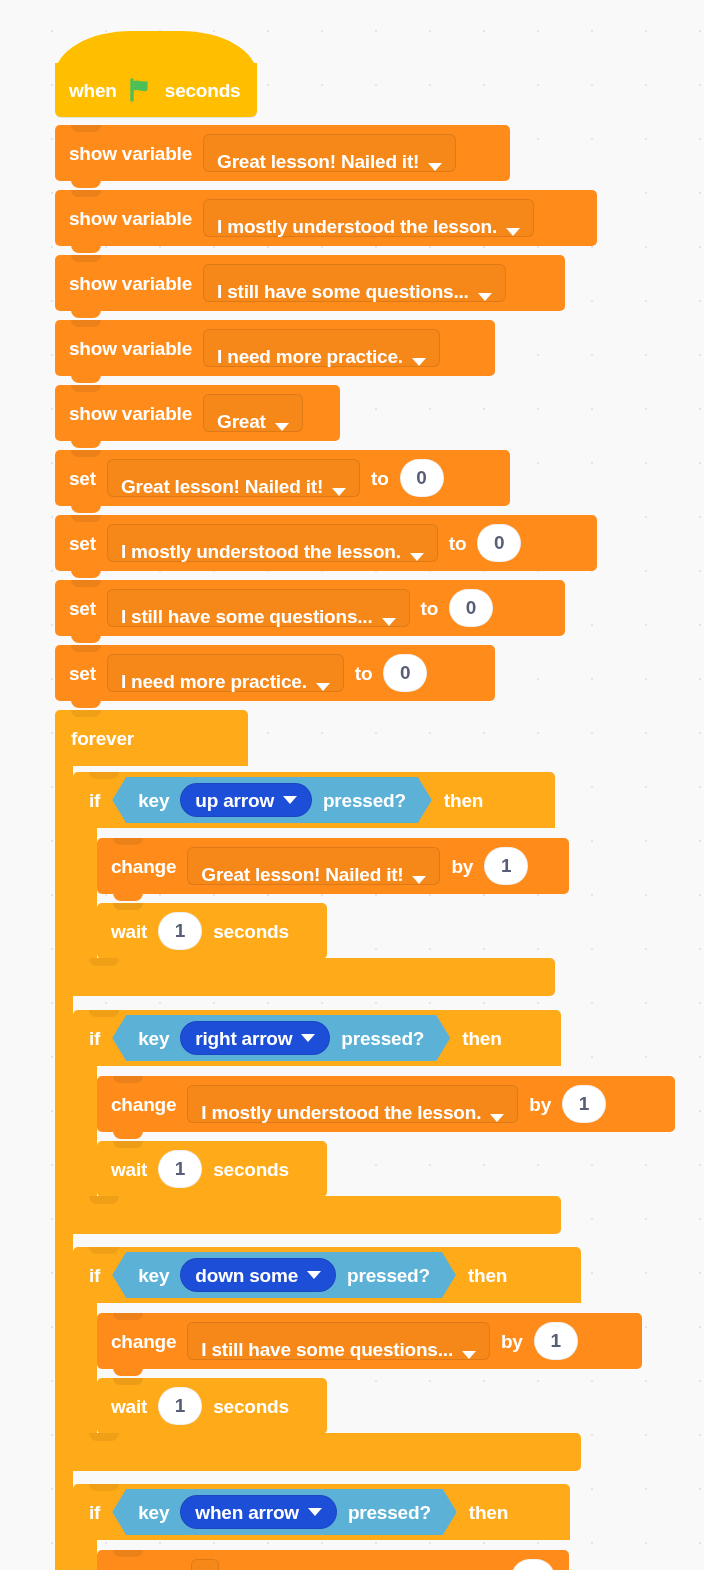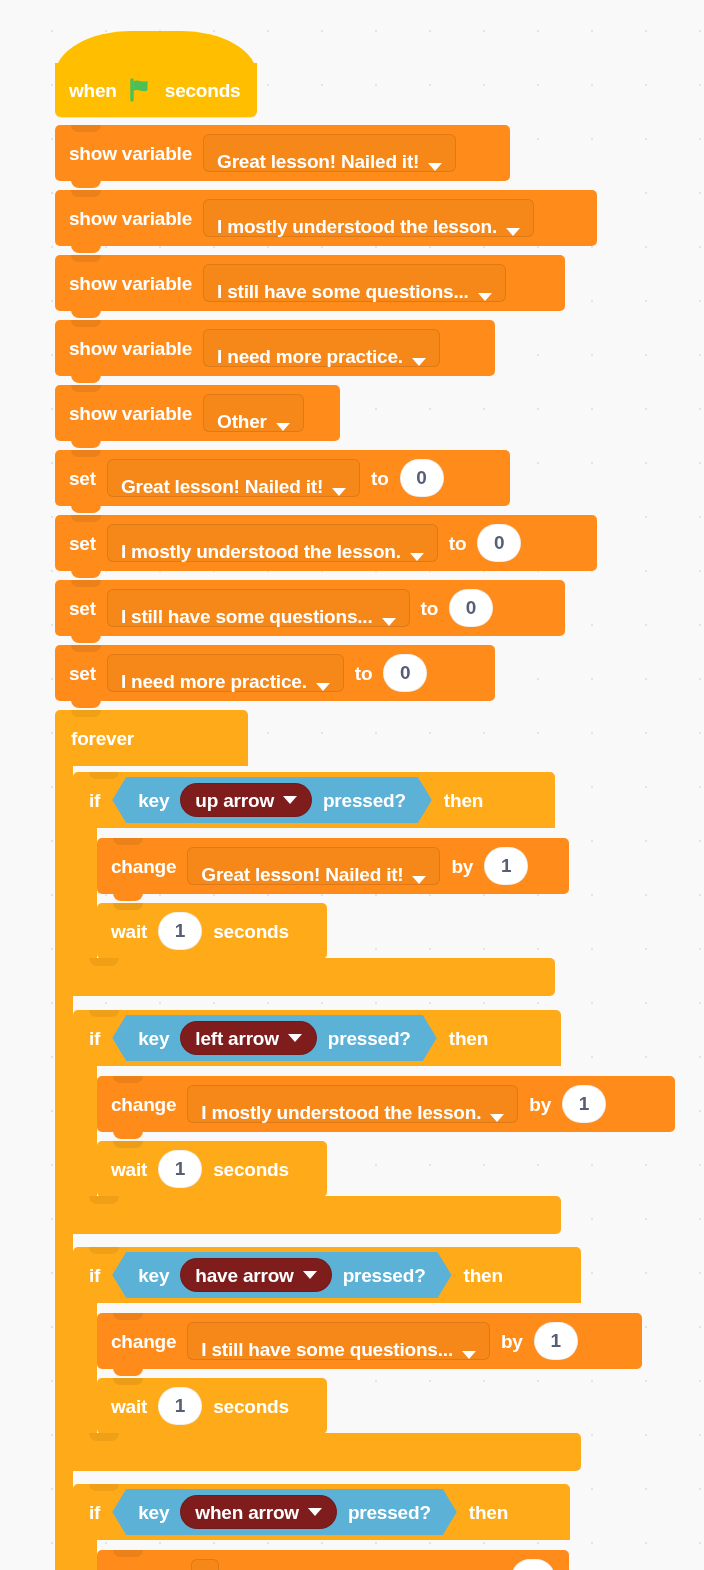--- a/index.html
+++ b/index.html
@@ -149,21 +149,21 @@
     background: #5CB1D6;
     clip-path: polygon(14px 0, calc(100% - 14px) 0, 100% 50%, calc(100% - 14px) 100%, 14px 100%, 0 50%);
   }
   .hex .ddb {
     display: flex;
     align-items: center;
     gap: 9px;
     height: 34px;
     padding: 0 14px;
     border-radius: 17px;
-    background: #7f1d1d;
+    background: #1d4ed8;
     border: 1px solid rgba(0,0,0,0.10);
   }
 </style>
 </head>
 <body>
 
 <div id="canvas">
 
   <div class="hat" style="left:55px; top:63px; width:202px;">
     <div class="inner">
@@ -206,21 +206,21 @@
     <span class="lbl">show variable</span>
     <span class="dd">
       <span class="lbl">I need more practice.</span>
       <span class="caret"></span>
     </span>
   </div>
 
   <div class="blk data" style="left:55px; top:385px; width:285px;">
     <span class="lbl">show variable</span>
     <span class="dd">
-      <span class="lbl">Other</span>
+      <span class="lbl">Great</span>
       <span class="caret"></span>
     </span>
   </div>
 
   <div class="blk data" style="left:55px; top:450px; width:455px;">
     <span class="lbl">set</span>
     <span class="dd">
       <span class="lbl">Great lesson! Nailed it!</span>
       <span class="caret"></span>
     </span>
@@ -300,21 +300,21 @@
 
   <div style="position:absolute; left:73px; top:958px; width:482px; height:38px; background:#FFAB19; border-radius:0 5px 5px 0;"></div>
   <div style="position:absolute; left:89px; top:958px; width:30px; height:8px; background:#F0A017; border-radius:0 0 8px 8px;"></div>
 
   <div class="cblk" style="left:73px; top:1010px;">
     <div class="chead" style="width:488px;">
       <span class="lbl">if</span>
       <span class="hex">
         <span class="lbl">key</span>
         <span class="ddb">
-          <span class="lbl">left arrow</span>
+          <span class="lbl">right arrow</span>
           <span class="caret"></span>
         </span>
         <span class="lbl">pressed?</span>
       </span>
       <span class="lbl">then</span>
     </div>
   </div>
   <div style="position:absolute; left:73px; top:1066px; width:24px; height:130px; background:#FFAB19;"></div>
 
   <div class="blk data" style="left:97px; top:1076px; width:578px;">
@@ -335,21 +335,21 @@
 
   <div style="position:absolute; left:73px; top:1196px; width:488px; height:38px; background:#FFAB19; border-radius:0 5px 5px 0;"></div>
   <div style="position:absolute; left:89px; top:1196px; width:30px; height:8px; background:#F0A017; border-radius:0 0 8px 8px;"></div>
 
   <div class="cblk" style="left:73px; top:1247px;">
     <div class="chead" style="width:508px;">
       <span class="lbl">if</span>
       <span class="hex">
         <span class="lbl">key</span>
         <span class="ddb">
-          <span class="lbl">have arrow</span>
+          <span class="lbl">down some</span>
           <span class="caret"></span>
         </span>
         <span class="lbl">pressed?</span>
       </span>
       <span class="lbl">then</span>
     </div>
   </div>
   <div style="position:absolute; left:73px; top:1303px; width:24px; height:130px; background:#FFAB19;"></div>
 
   <div class="blk data" style="left:97px; top:1313px; width:545px;">

